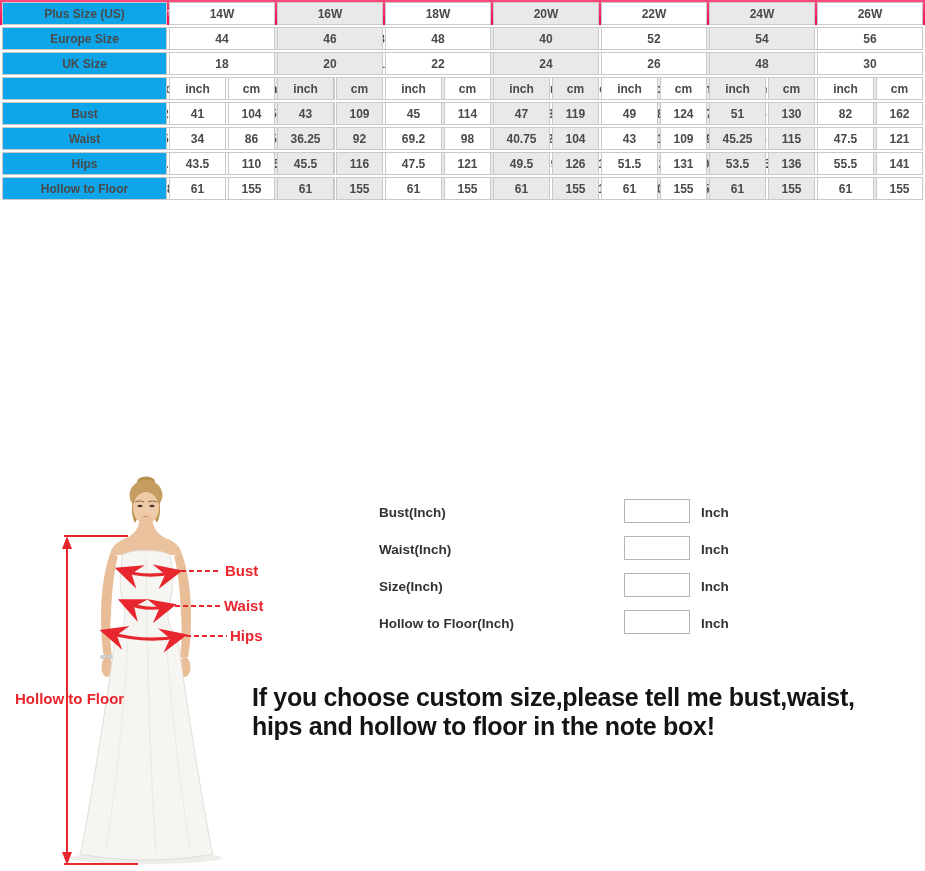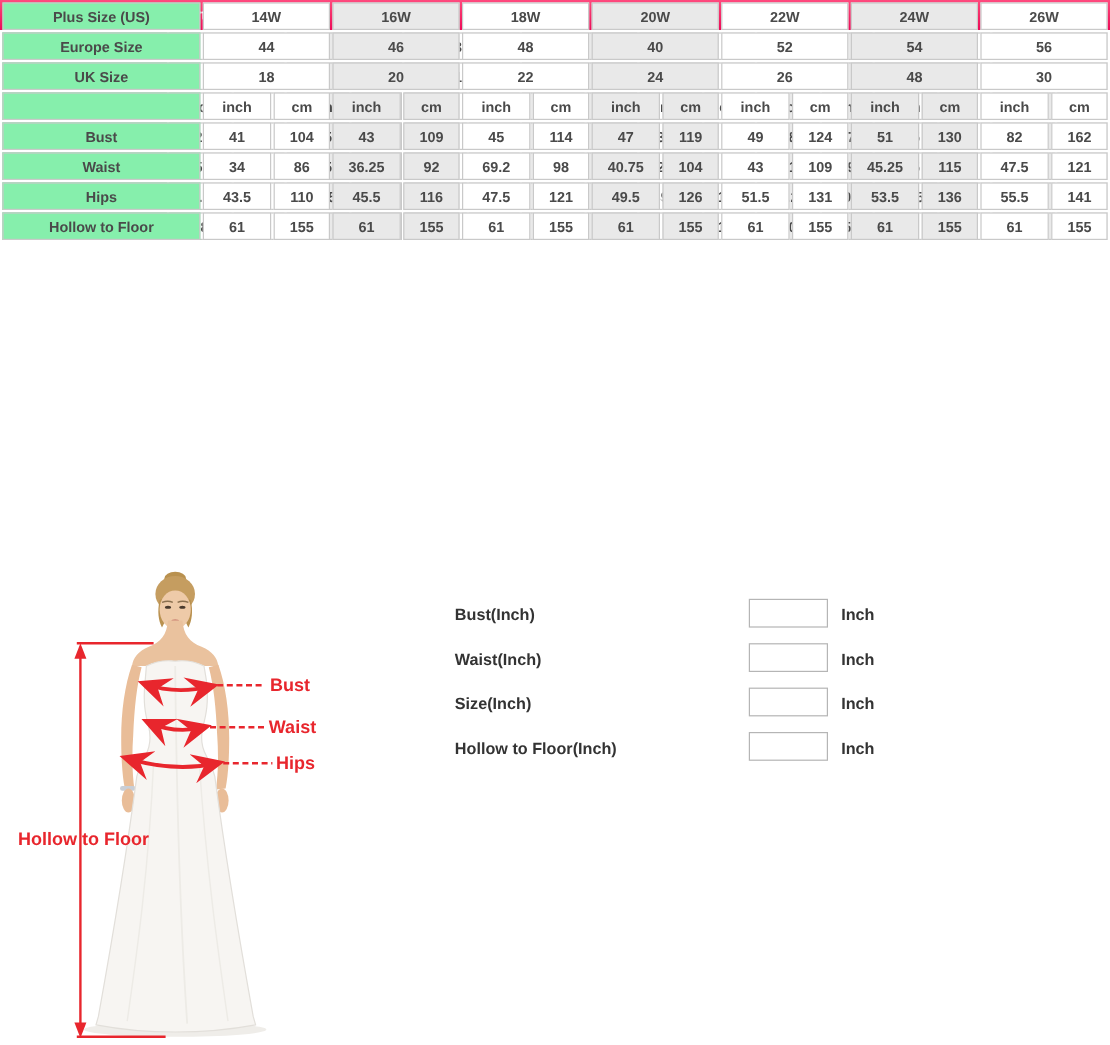--- a/index.html
+++ b/index.html
@@ -12,21 +12,21 @@
   #bar1{top:0;}
   #bar2{top:237;height:26;line-height:26px;}
 
   table.size-table{position:absolute;left:0;width:925px;border-collapse:separate;
     border-spacing:2px;table-layout:fixed;}
   #table1{top:27;}
   #table2{top:264;}
   table.size-table td{box-sizing:border-box;border:1px solid #c9c9c9;text-align:center;
     font-size:12px;font-weight:bold;color:#4a4a4a;height:23px;padding:0;
     overflow:hidden;white-space:nowrap;}
-  td.lbl{background:#86efac;}
+  td.lbl{background:#0ea5e9;}
   td.w{background:#ffffff;}
   td.g{background:#e9e9e9;}
 
   #figure-area{position:absolute;left:0;top:475px;width:345px;height:396px;}
 
   #custom-form{position:absolute;left:343px;top:498px;width:370px;margin-left:36px;}
   .form-row{position:relative;height:37px;}
   .form-label{position:absolute;left:0;top:7px;font-size:13.5px;font-weight:bold;color:#333;}
   .form-input{position:absolute;left:245px;top:1px;width:60px;height:20px;
     border:1px solid #b5b5b5;background:#fff;box-sizing:content-box;}
@@ -410,14 +410,18 @@
       <input class="form-input" type="text" value="" style="">
       <span class="form-unit">Inch</span>
     </div>
     <div class="form-row">
       <span class="form-label">Hollow to Floor(Inch)</span>
       <input class="form-input" type="text" value="" style="">
       <span class="form-unit">Inch</span>
     </div>
   </div>
 
+  <div id="note">
+    <div>If you choose custom size,please tell me bust,waist,</div>
+    <div>hips and hollow to floor in the note box!</div>
+  </div>
 
 </div>
 
 </body></html>

